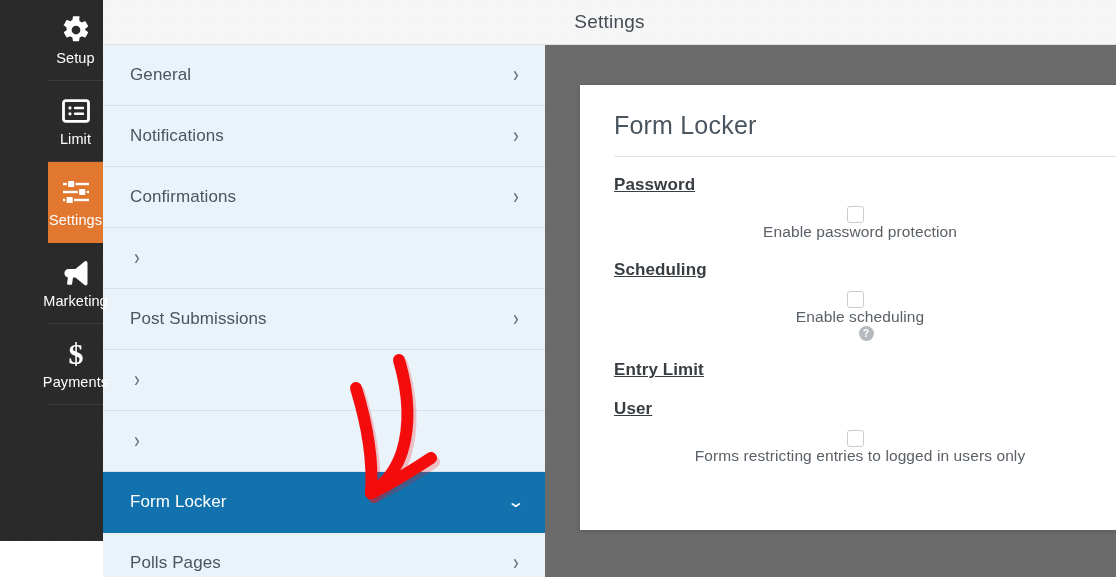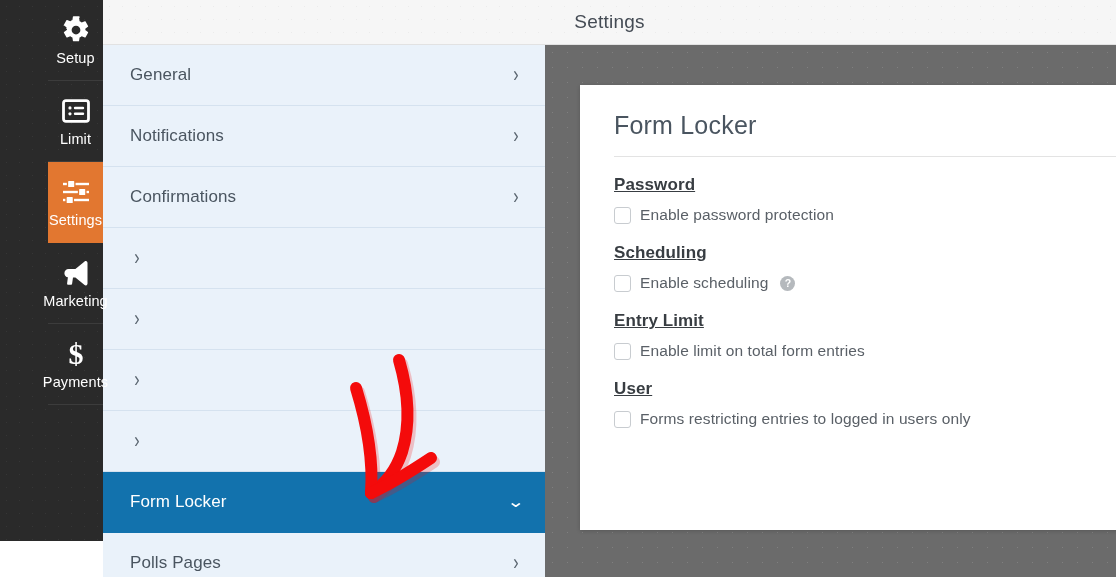--- a/index.html
+++ b/index.html
@@ -146,20 +146,21 @@
     color: #383d42;
     margin: 0 0 11px 0;
     letter-spacing: .1px;
     text-decoration: underline;
   }
   .section-block { margin-bottom: 19px; }
   .check-row {
     display: flex;
     align-items: center;
     cursor: pointer;
+    flex-direction: column;
   }
   .checkbox {
     width: 17px; height: 17px;
     border: 1px solid #c8ccd0;
     border-radius: 3px;
     background: #ffffff;
     flex: 0 0 auto;
     margin-right: 9px;
   }
   .check-label {
@@ -275,20 +276,21 @@
     <div class="list-row">
       <span class="row-label">Confirmations</span>
       <span class="row-chevron"><span class="chev-right">›</span></span>
     </div>
 
     <div class="list-row">
       <span class="row-chevron"><span class="chev-right">›</span></span>
     </div>
 
     <div class="list-row">
+      <span class="row-label">Post Submissions</span>
       <span class="row-chevron"><span class="chev-right">›</span></span>
     </div>
 
     <div class="list-row">
       <span class="row-chevron"><span class="chev-right">›</span></span>
     </div>
 
     <div class="list-row">
       <span class="row-chevron"><span class="chev-right">›</span></span>
     </div>
@@ -322,24 +324,20 @@
       <div class="section-title">Scheduling</div>
       <div class="check-row">
         <span class="checkbox"></span>
         <span class="check-label">Enable scheduling</span>
         <span class="help-icon">?</span>
       </div>
     </div>
 
     <div class="section-block">
       <div class="section-title">Entry Limit</div>
-      <div class="check-row">
-        <span class="checkbox"></span>
-        <span class="check-label">Enable limit on total form entries</span>
-      </div>
     </div>
 
     <div class="section-block">
       <div class="section-title">User</div>
       <div class="check-row">
         <span class="checkbox"></span>
         <span class="check-label">Forms restricting entries to logged in users only</span>
       </div>
     </div>
   </div>

